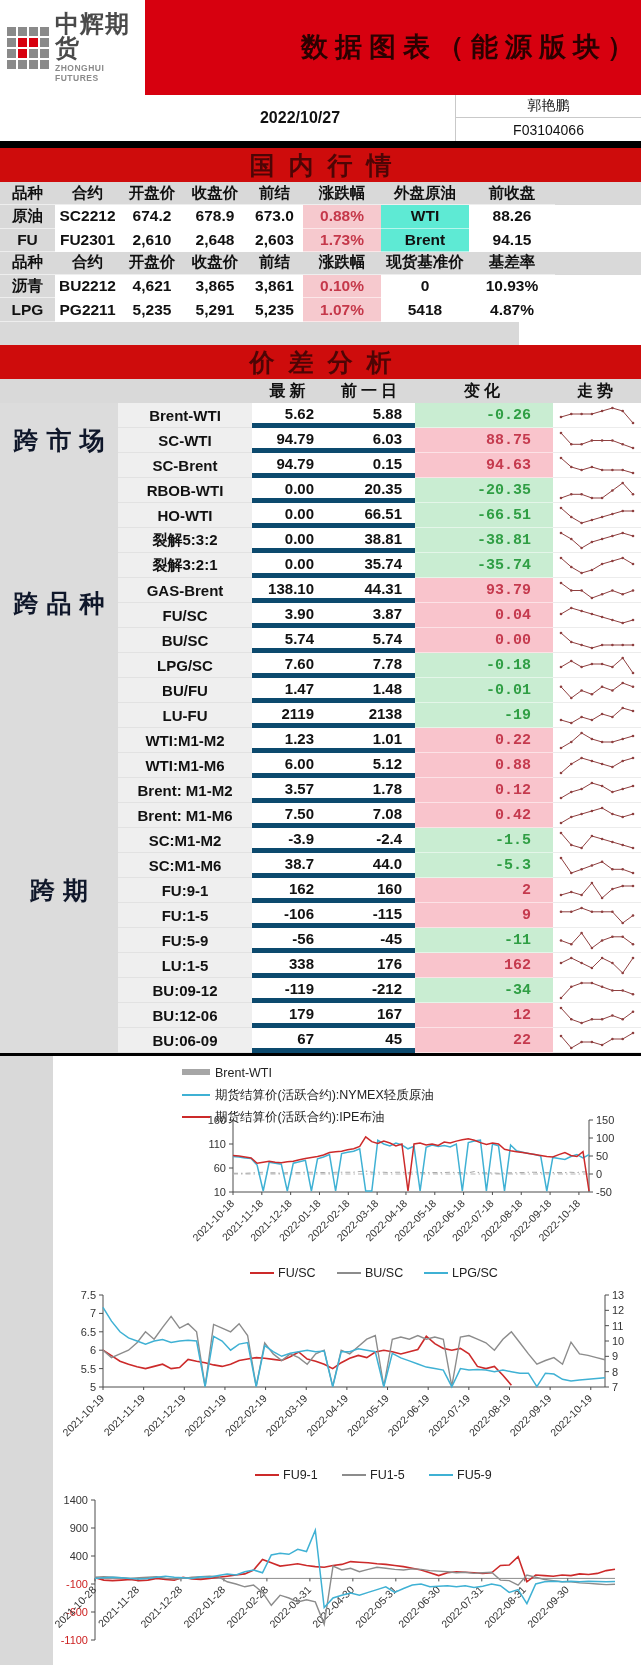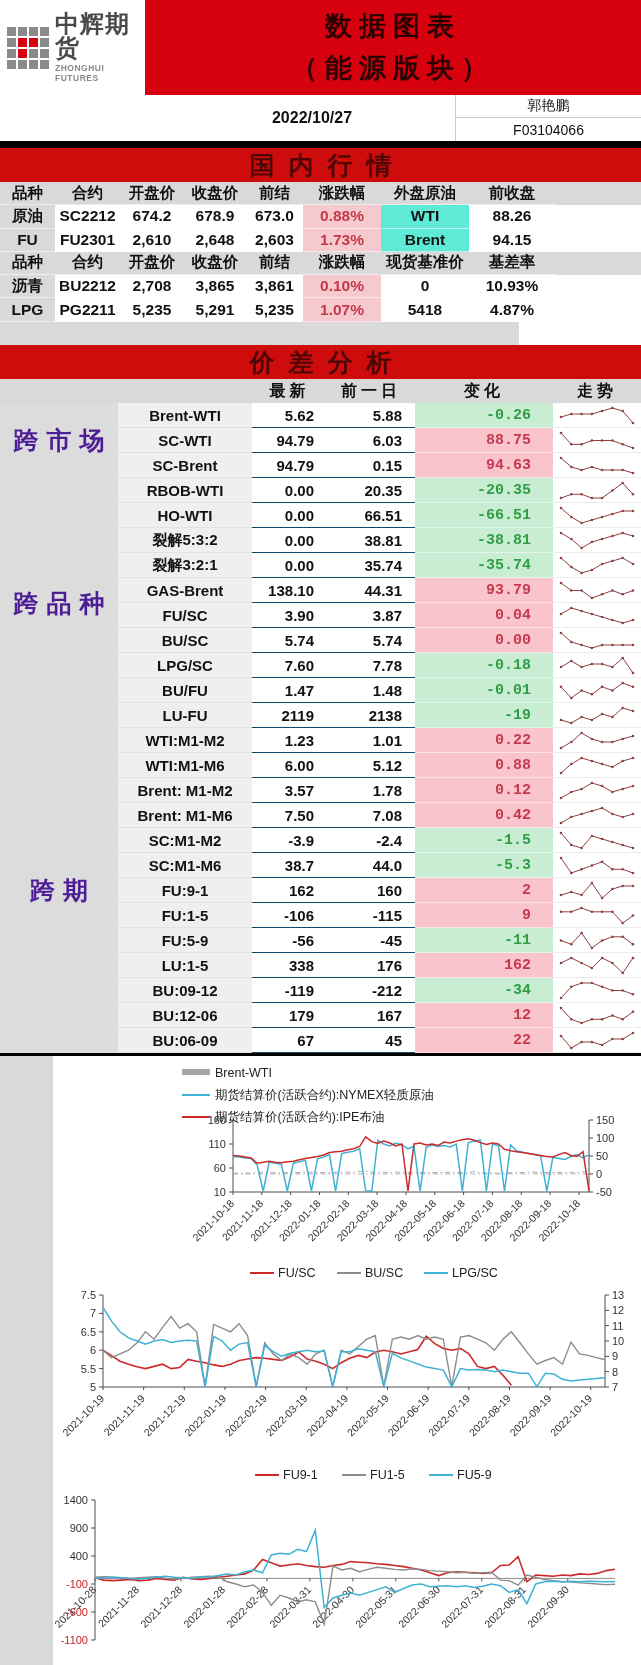--- a/index.html
+++ b/index.html
@@ -9,24 +9,24 @@
 
   
   .logo-area{left:0;top:0;width:145px;height:95px;background:#fff;display:flex;align-items:center;}
   .logo-wrap{display:flex;align-items:center;gap:6px;padding-left:7px;}
   .logo-grid{display:grid;grid-template-columns:repeat(4,9px);grid-template-rows:repeat(4,9px);gap:2px;}
   .logo-grid .sq{background:#8a8a8a;}
   .logo-grid .sq.red{background:#d7000f;}
   .logo-txt .cn{font-size:24px;font-weight:700;color:#4a4a4a;letter-spacing:1px;line-height:1;}
   .logo-txt .en{font-size:8.5px;font-weight:700;color:#8a8a8a;letter-spacing:.5px;margin-top:3px;}
   .title-box{left:145px;top:0;width:496px;height:95px;background:#d7000f;color:#2b0000;
-             display:flex;flex-direction:column;align-items:center;justify-content:center;}
+             display:flex;flex-direction:row;align-items:center;justify-content:flex-end;}
   .title-box div{font-size:27px;font-weight:700;letter-spacing:7px;line-height:1.55;}
   .subheader{left:0;top:95px;width:641px;height:46px;background:#fff;}
-  .date-cell{left:157px;top:95px;width:310px;height:46px;display:flex;align-items:center;justify-content:center;
+  .date-cell{left:145px;top:95px;width:310px;height:46px;display:flex;align-items:center;justify-content:center;
              font-size:16px;font-weight:700;}
   .analyst-cell{left:455px;top:95px;width:186px;height:46px;border-left:1px solid #c9c9c9;box-sizing:border-box;}
   .analyst-cell .r1{height:23px;border-bottom:1px solid #c9c9c9;display:flex;align-items:center;justify-content:center;
                     font-family:"DejaVu Serif","Liberation Serif",serif;font-size:14px;box-sizing:border-box;}
   .analyst-cell .r2{height:23px;display:flex;align-items:center;justify-content:center;font-size:14px;}
 
   .blackbar1{left:0;top:141px;width:641px;height:7px;background:#000;}
   .banner{width:641px;background:#ce0c0c;color:#4d0505;display:flex;align-items:center;justify-content:center;
           font-size:25px;font-weight:700;letter-spacing:14px;text-indent:14px;}
   .banner1{left:0;top:148px;height:34px;}
@@ -46,24 +46,24 @@
   .dcell.fill{background:#fff;border-bottom:none;}
   .dcell.fillh{background:#d9d9d9;border-bottom:none;}
 
   
   .spread-hdr{left:0;top:379px;width:641px;height:24px;background:#d9d9d9;}
   .spread-hdr span{position:absolute;top:0;height:24px;display:flex;align-items:center;justify-content:center;
                    font-size:16px;font-weight:700;letter-spacing:4px;}
   .spread{left:0;top:403px;width:641px;height:650px;display:grid;
           grid-template-columns:118px 134px 75px 88px 138px 88px;grid-auto-rows:25px;}
   .gcell{background:#dcdcdc;display:flex;align-items:center;justify-content:center;
-         font-size:25px;font-weight:700;letter-spacing:8px;text-indent:8px;color:#4c1d95;}
+         font-size:25px;font-weight:700;letter-spacing:8px;text-indent:8px;color:#0f172a;}
   .scell{display:flex;align-items:center;box-sizing:border-box;font-size:15px;font-weight:700;}
   .s-name{background:#efefef;justify-content:center;border-bottom:1px solid #e2e2e2;}
-  .s-num{background:#fff;justify-content:flex-end;padding-right:13px;border-bottom:1px solid #0c4a6e;text-align:center;}
+  .s-num{background:#fff;justify-content:flex-end;padding-right:13px;border-bottom:5px solid #0c4a6e;text-align:center;}
   .s-chg{justify-content:flex-end;padding-right:22px;border-bottom:1px solid rgba(255,255,255,.5);font-family:Liberation Mono, monospace;}
   .s-chg.up{background:#f9c4cc;color:#c53a4e;}
   .s-chg.down{background:#c9edd2;color:#2f9e44;}
   .s-spark{background:#fff;justify-content:center;border-bottom:1px solid #ececec;}
 
   .blackbar2{left:0;top:1053px;width:641px;height:3px;background:#000;}
   .chart-gutter{left:0;top:1056px;width:53px;height:609px;background:#d9d9d9;}
   .chart-box{background:#fff;}
   #chart1{left:53px;top:1056px;width:588px;height:204px;}
   #chart2{left:53px;top:1260px;width:588px;height:200px;}
@@ -155,21 +155,21 @@
         <div class="dcell hdr">收盘价</div>
         <div class="dcell hdr">前结</div>
         <div class="dcell hdr">涨跌幅</div>
         <div class="dcell hdr">现货基准价</div>
         <div class="dcell hdr">基差率</div>
         <div class="dcell fillh"></div>
       </div>
       <div class="drow">
         <div class="dcell lbl">沥青</div>
         <div class="dcell val">BU2212</div>
-        <div class="dcell val">2,708</div>
+        <div class="dcell val">4,621</div>
         <div class="dcell val">3,865</div>
         <div class="dcell val">3,861</div>
         <div class="dcell pct">0.10%</div>
         <div class="dcell val">0</div>
         <div class="dcell val">10.93%</div>
         <div class="dcell fill"></div>
       </div>
       <div class="drow">
         <div class="dcell lbl">LPG</div>
         <div class="dcell val">PG2211</div>

